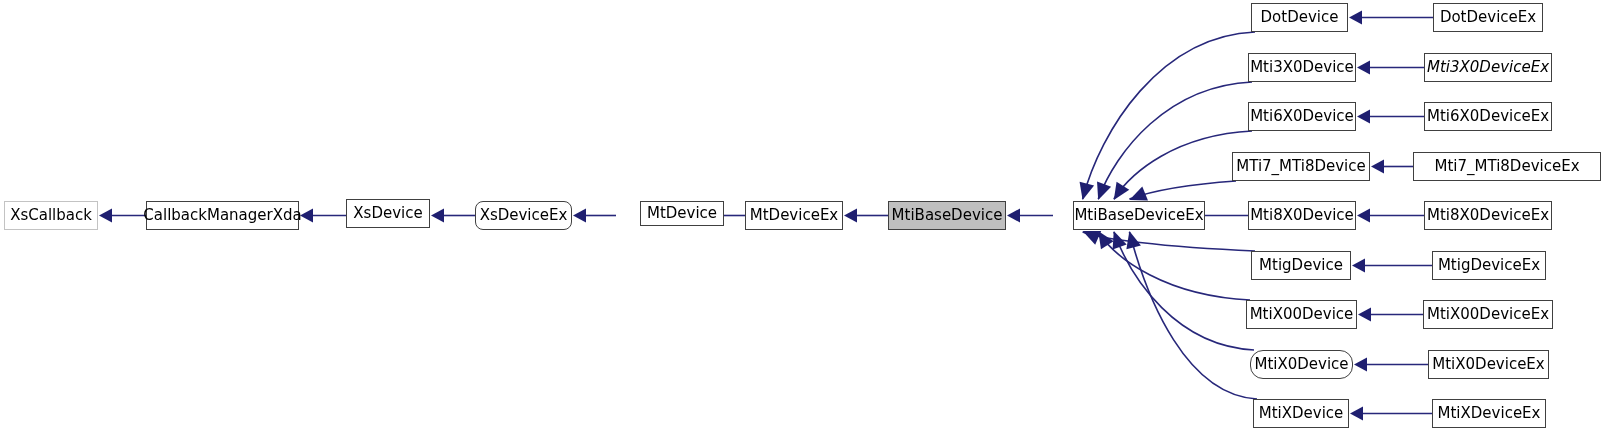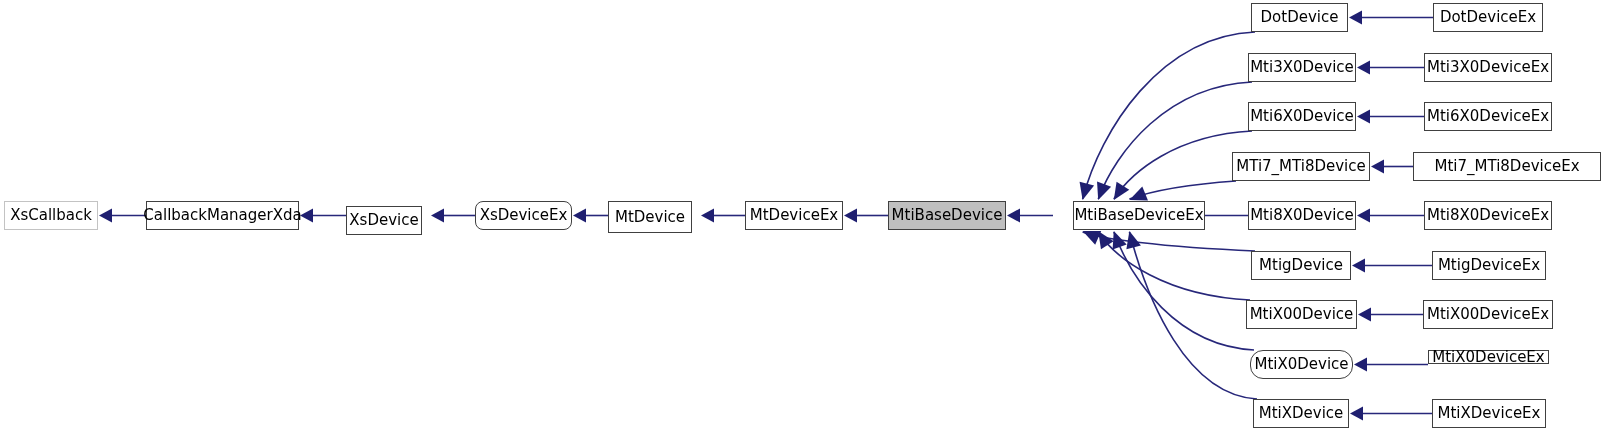--- a/index.html
+++ b/index.html
@@ -70,48 +70,48 @@
       <line x1="1198" y1="215.5" x2="1248" y2="215.5" stroke="#27277a" stroke-width="1.6"></line>
       <polygon points="1186,215.5 1199,208.5 1199,222.5" fill="#1f1f70"></polygon>
     </svg>
   <div id="nodes">
       <div class="node external" style="left: 4px; top: 201px; width: 94px; height: 29px;">
         <span class="lbl">XsCallback</span>
       </div>
       <div class="node" style="left: 146px; top: 201px; width: 153px; height: 29px;">
         <span class="lbl">CallbackManagerXda</span>
       </div>
-      <div class="node" style="left: 346px; top: 206px; width: 76px; height: 29px;">
+      <div class="node" style="left: 346px; top: 199px; width: 84px; height: 29px;">
         <span class="lbl">XsDevice</span>
       </div>
       <div class="node" style="left: 475px; top: 201px; width: 97px; height: 29px; border-radius: 8px;">
         <span class="lbl">XsDeviceEx</span>
       </div>
-      <div class="node" style="left: 608px; top: 201px; width: 84px; height: 32px;">
+      <div class="node" style="left: 640px; top: 201px; width: 84px; height: 25px;">
         <span class="lbl">MtDevice</span>
       </div>
       <div class="node" style="left: 745px; top: 201px; width: 98px; height: 29px;">
         <span class="lbl">MtDeviceEx</span>
       </div>
       <div class="node highlight" style="left: 888px; top: 201px; width: 118px; height: 29px;">
         <span class="lbl">MtiBaseDevice</span>
       </div>
       <div class="node" style="left: 1053px; top: 201px; width: 132px; height: 29px; margin-left: 20px;">
         <span class="lbl">MtiBaseDeviceEx</span>
       </div>
       <div class="node" style="left: 1251px; top: 3px; width: 97px; height: 29px;">
         <span class="lbl">DotDevice</span>
       </div>
       <div class="node" style="left: 1433px; top: 3px; width: 110px; height: 29px;">
         <span class="lbl">DotDeviceEx</span>
       </div>
       <div class="node" style="left: 1248px; top: 53px; width: 108px; height: 29px;">
         <span class="lbl">Mti3X0Device</span>
       </div>
-      <div class="node" style="left: 1424px; top: 53px; width: 128px; height: 29px;">
+      <div class="node" style="left: 1424px; top: 53px; width: 128px; height: 29px; font-style: italic;">
         <span class="lbl">Mti3X0DeviceEx</span>
       </div>
       <div class="node" style="left: 1248px; top: 102px; width: 108px; height: 29px;">
         <span class="lbl">Mti6X0Device</span>
       </div>
       <div class="node" style="left: 1424px; top: 102px; width: 128px; height: 29px;">
         <span class="lbl">Mti6X0DeviceEx</span>
       </div>
       <div class="node" style="left: 1232px; top: 152px; width: 138px; height: 29px;">
         <span class="lbl">MTi7_MTi8Device</span>
@@ -133,21 +133,21 @@
       </div>
       <div class="node" style="left: 1246px; top: 300px; width: 111px; height: 29px;">
         <span class="lbl">MtiX00Device</span>
       </div>
       <div class="node" style="left: 1423px; top: 300px; width: 130px; height: 29px;">
         <span class="lbl">MtiX00DeviceEx</span>
       </div>
       <div class="node" style="left: 1250px; top: 350px; width: 103px; height: 29px; border-radius: 13px;">
         <span class="lbl">MtiX0Device</span>
       </div>
-      <div class="node" style="left: 1428px; top: 350px; width: 121px; height: 14px;">
+      <div class="node" style="left: 1428px; top: 350px; width: 121px; height: 29px;">
         <span class="lbl">MtiX0DeviceEx</span>
       </div>
       <div class="node" style="left: 1253px; top: 399px; width: 96px; height: 29px;">
         <span class="lbl">MtiXDevice</span>
       </div>
       <div class="node" style="left: 1432px; top: 399px; width: 114px; height: 29px;">
         <span class="lbl">MtiXDeviceEx</span>
       </div>
     </div>
 </div>

